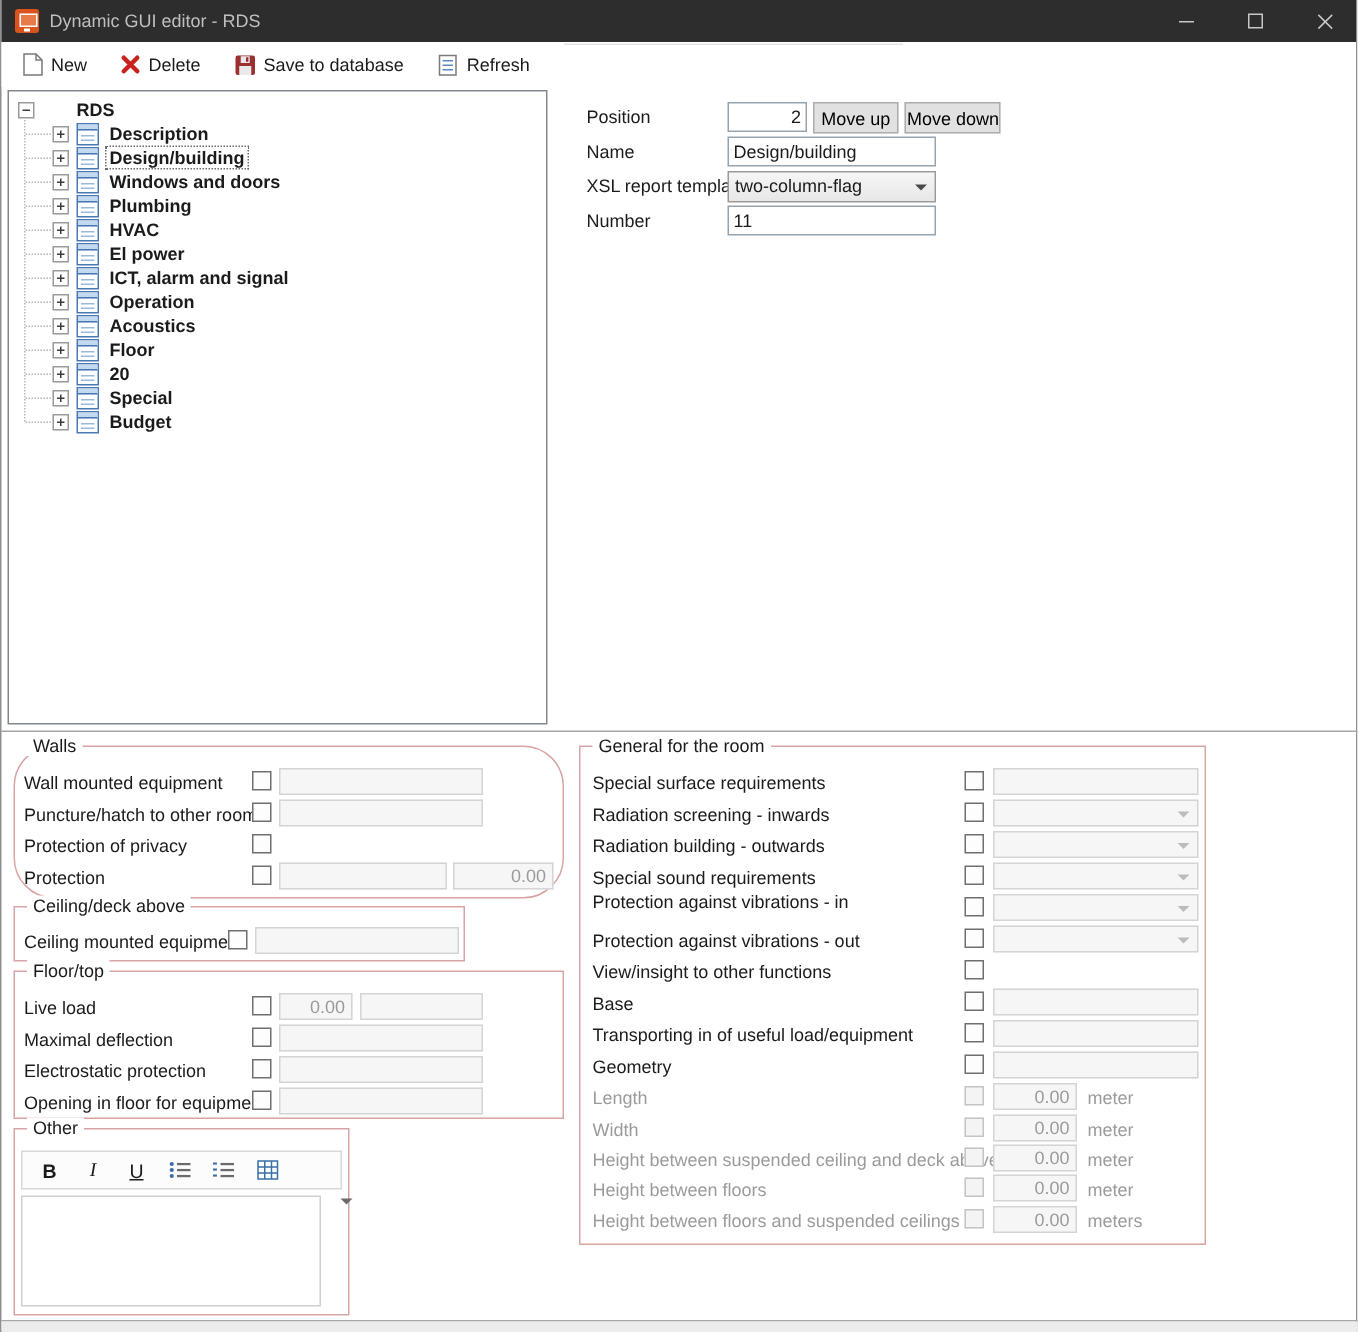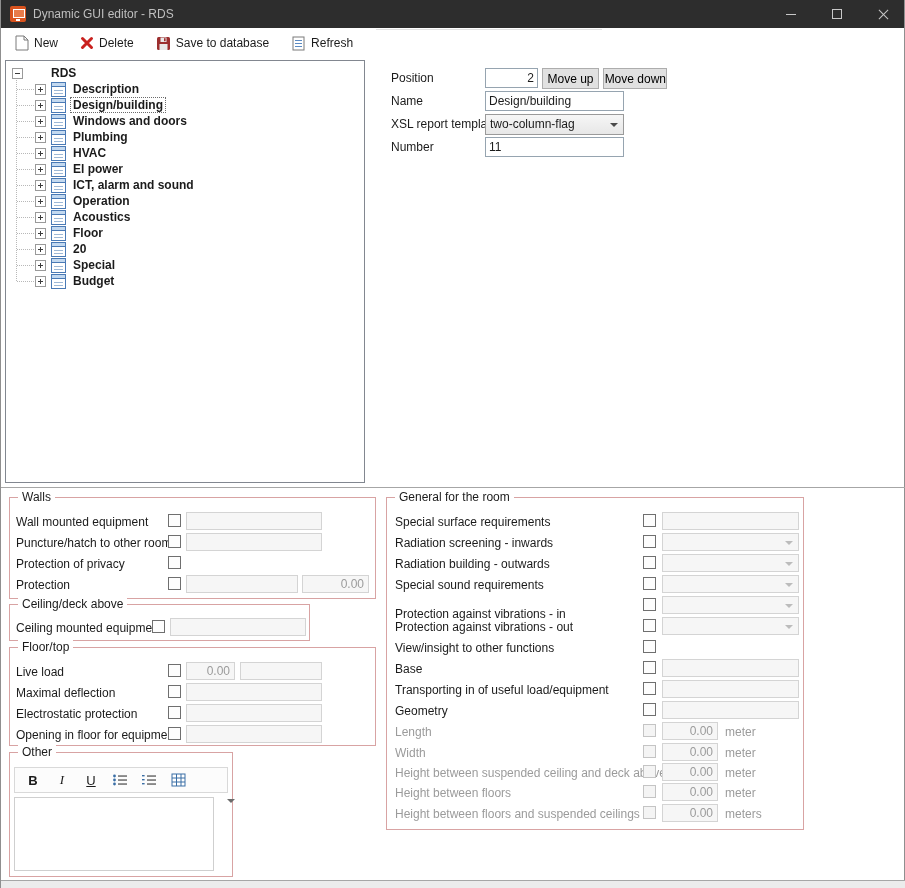--- a/index.html
+++ b/index.html
@@ -163,21 +163,21 @@
       <span class="tree-label">HVAC</span>
     </div>
     <div class="tree-item">
       <span class="expander plus"></span>
       <span class="tree-icon"></span>
       <span class="tree-label">El power</span>
     </div>
     <div class="tree-item">
       <span class="expander plus"></span>
       <span class="tree-icon"></span>
-      <span class="tree-label">ICT, alarm and sound</span>
+      <span class="tree-label">ICT, alarm and signal</span>
     </div>
     <div class="tree-item">
       <span class="expander plus"></span>
       <span class="tree-icon"></span>
       <span class="tree-label">Operation</span>
     </div>
     <div class="tree-item">
       <span class="expander plus"></span>
       <span class="tree-icon"></span>
       <span class="tree-label">Acoustics</span>
@@ -216,21 +216,21 @@
   <div class="combo" style="left:484px;top:114px;width:139px;height:21px;">
     <span>two-column-flag</span>
     <span class="arrow"></span>
   </div>
 
   <span class="flabel" style="left:390px;top:140px;">Number</span>
   <input class="tb" style="left: 484px; top: 137px; width: 139px; height: 20px;" value="11">
 
   <div class="divider"></div>
 
-  <div class="group" style="left:8px;top:497px;width:367px;height:102px;">
+  <div class="group" style="left:8px;top:497px;width:367px;height:102px;border-radius:27px;">
     <span class="gtitle">Walls</span>
     <span class="flabel" style="left:6px;top:17px;">Wall mounted equipment</span>
     <span class="cb" style="left:158px;top:16px;"></span>
     <div class="tb tb-dis" style="left:176px;top:14px;width:136px;height:18px;"></div>
 
     <span class="flabel" style="left:6px;top:38px;">Puncture/hatch to other rooms</span>
     <span class="cb" style="left:158px;top:37px;"></span>
     <div class="tb tb-dis" style="left:176px;top:35px;width:136px;height:18px;"></div>
 
     <span class="flabel" style="left:6px;top:59px;">Protection of privacy</span>
@@ -324,21 +324,21 @@
     <div class="combo combo-dis" style="left:275px;top:56px;width:137px;height:18px;">
         <span class="arrow"></span>
       </div>
 
     <span class="flabel" style="left:8px;top:80px;">Special sound requirements</span>
     <span class="cb" style="left:256px;top:79px;"></span>
     <div class="combo combo-dis" style="left:275px;top:77px;width:137px;height:18px;">
         <span class="arrow"></span>
       </div>
 
-    <span class="flabel" style="left:8px;top:109px;">Protection against vibrations - in</span>
+    <span class="flabel" style="left:8px;top:96px;">Protection against vibrations - in</span>
     <span class="cb" style="left:256px;top:100px;"></span>
     <div class="combo combo-dis" style="left:275px;top:98px;width:137px;height:18px;">
         <span class="arrow"></span>
       </div>
 
     <span class="flabel" style="left:8px;top:122px;">Protection against vibrations - out</span>
     <span class="cb" style="left:256px;top:121px;"></span>
     <div class="combo combo-dis" style="left:275px;top:119px;width:137px;height:18px;">
         <span class="arrow"></span>
       </div>

